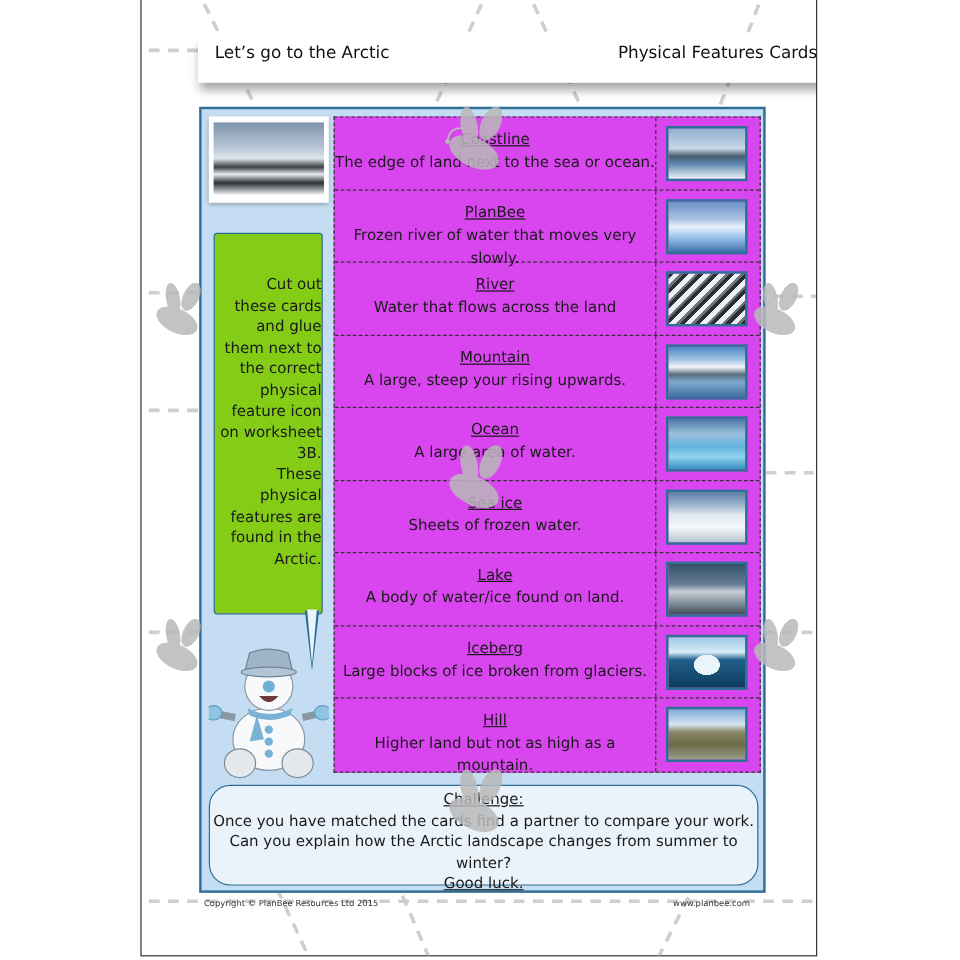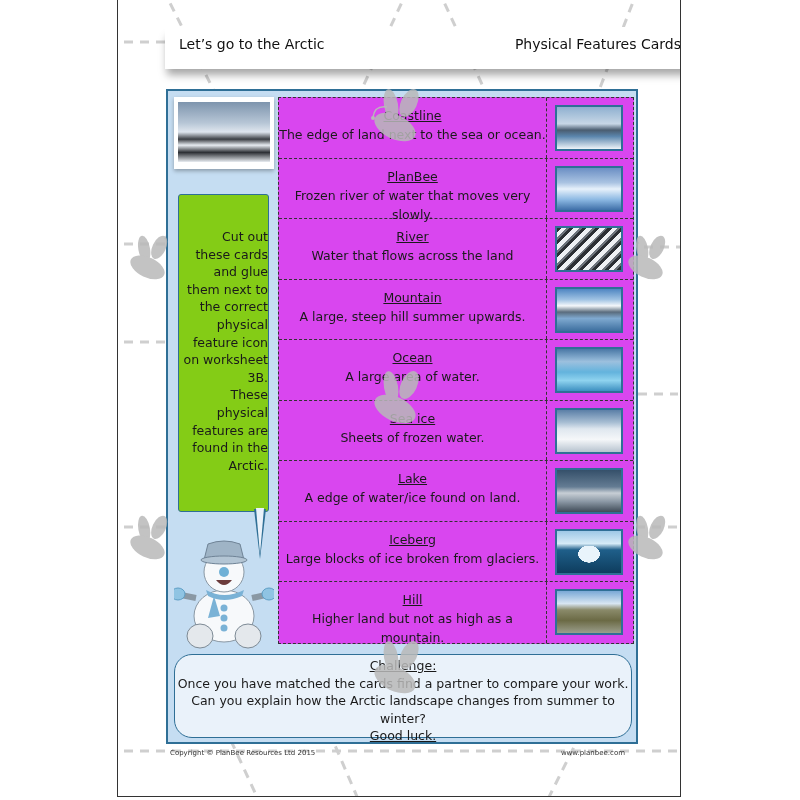--- a/index.html
+++ b/index.html
@@ -127,33 +127,33 @@
       </div>
       <div class="card">
         <div class="txt"><span class="name">PlanBee</span><span>Frozen river of water that moves very slowly.</span></div>
         <div class="thumb" style="background:linear-gradient(180deg,#6b8fc4 0%,#aac3e2 35%,#e7f1fb 50%,#8db9e3 75%,#3f6fa8 100%);"></div>
       </div>
       <div class="card">
         <div class="txt"><span class="name">River</span><span>Water that flows across the land</span></div>
         <div class="thumb" style="background:repeating-linear-gradient(135deg,#2b2f34 0 3px,#eef1f4 3px 7px,#6d747c 7px 9px);"></div>
       </div>
       <div class="card">
-        <div class="txt"><span class="name">Mountain</span><span>A large, steep hill summer upwards.</span></div>
+        <div class="txt"><span class="name">Mountain</span><span>A large, steep your rising upwards.</span></div>
         <div class="thumb" style="background:linear-gradient(180deg,#4f86c2 0%,#9fc2e3 25%,#f4f7fa 40%,#5a6c7d 55%,#7fa9d0 70%,#3d6f9f 100%);"></div>
       </div>
       <div class="card">
         <div class="txt"><span class="name">Ocean</span><span>A large area of water.</span></div>
         <div class="thumb" style="background:linear-gradient(180deg,#4a78a6 0%,#9cc0de 30%,#63b3dd 55%,#8fd3ef 75%,#3d8fc0 100%);"></div>
       </div>
       <div class="card">
         <div class="txt"><span class="name">Sea ice</span><span>Sheets of frozen water.</span></div>
         <div class="thumb" style="background:linear-gradient(180deg,#5b7fa7 0%,#a9bfd4 30%,#dfe7ef 45%,#f5f7f9 70%,#b7c3cf 100%);"></div>
       </div>
       <div class="card">
-        <div class="txt"><span class="name">Lake</span><span>A edge of water/ice found on land.</span></div>
+        <div class="txt"><span class="name">Lake</span><span>A body of water/ice found on land.</span></div>
         <div class="thumb" style="background:linear-gradient(180deg,#35506a 0%,#647c93 40%,#c7ced5 55%,#8b98a5 75%,#3f4b57 100%);"></div>
       </div>
       <div class="card">
         <div class="txt"><span class="name">Iceberg</span><span>Large blocks of ice broken from glaciers.</span></div>
         <div class="thumb" style="background:radial-gradient(ellipse 18px 14px at 50% 55%,#e9f4fb 0 60%,transparent 61%),linear-gradient(180deg,#9ec8e6 0%,#d6ebf7 30%,#1f5f8a 45%,#0e3d5e 100%);"></div>
       </div>
       <div class="card">
         <div class="txt"><span class="name">Hill</span><span>Higher land but not as high as a mountain.</span></div>
         <div class="thumb" style="background:linear-gradient(180deg,#7aa8d6 0%,#d8e6f2 30%,#8a8a6a 45%,#6b6a45 70%,#9b9e8c 100%);"></div>
       </div>

